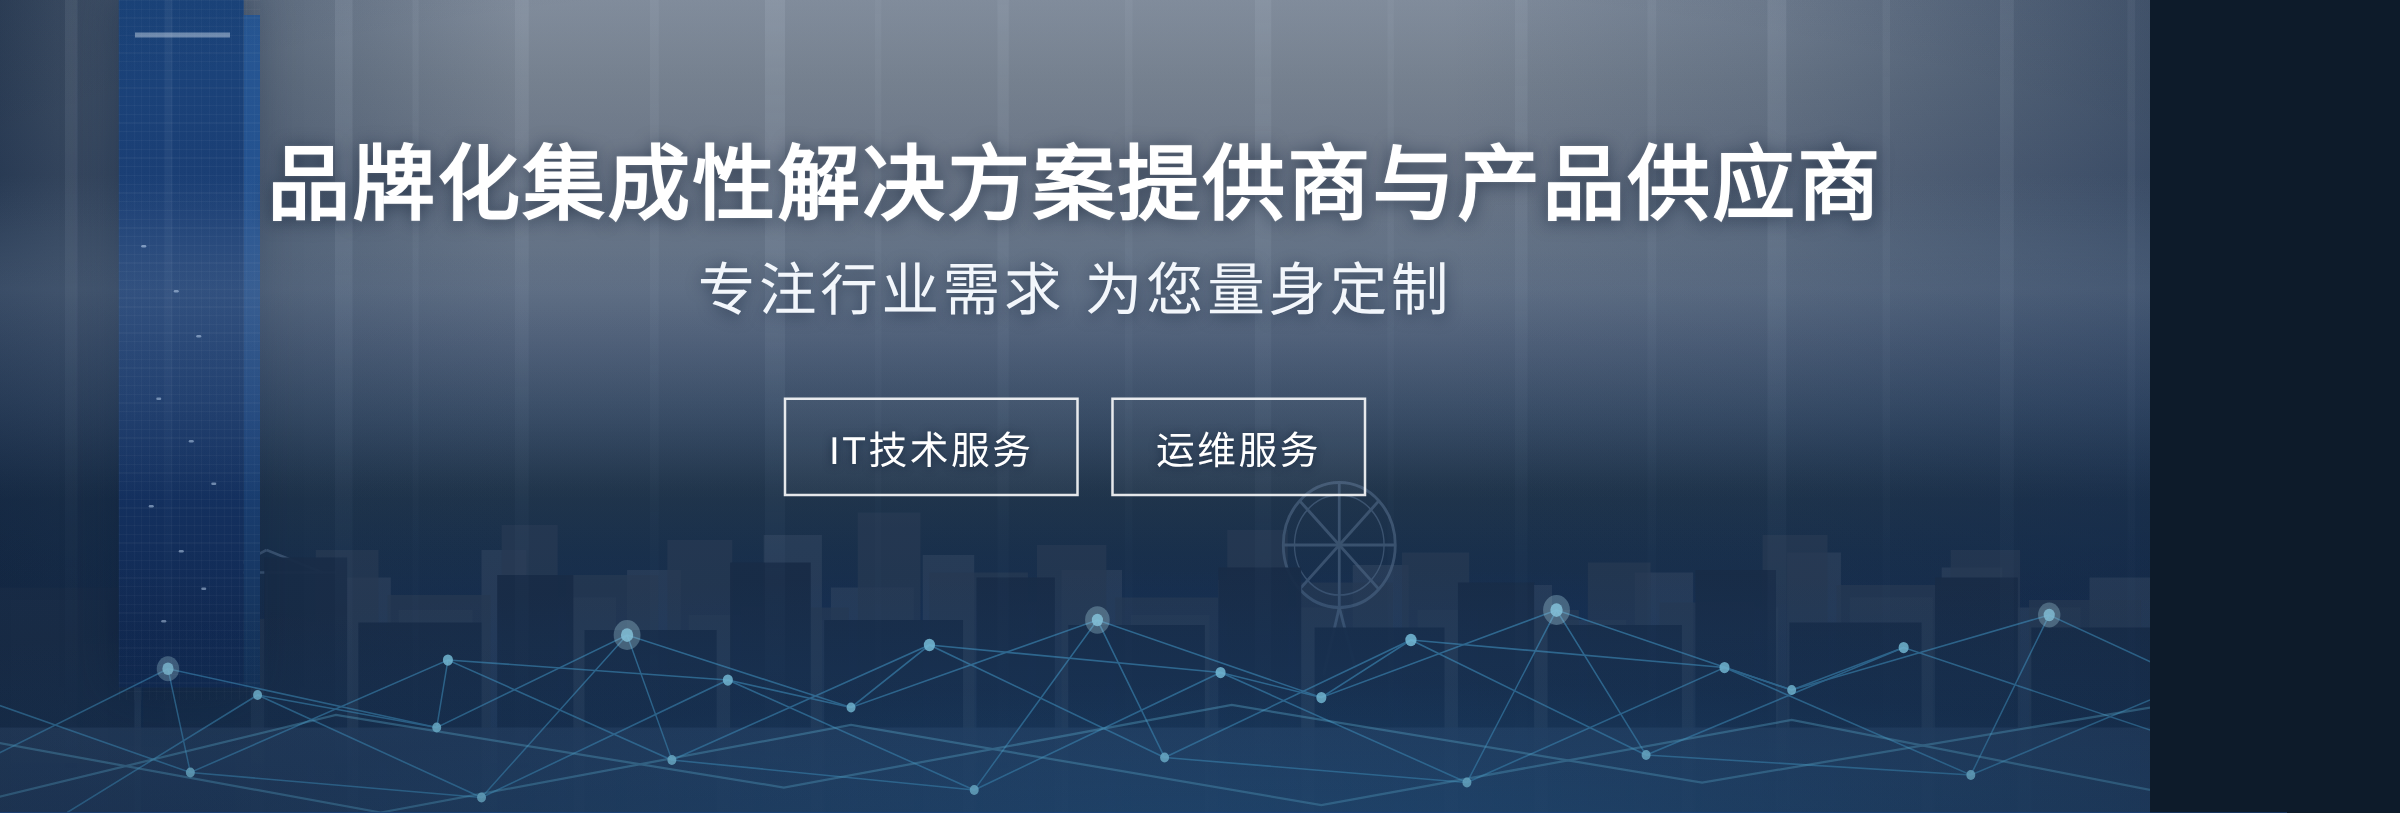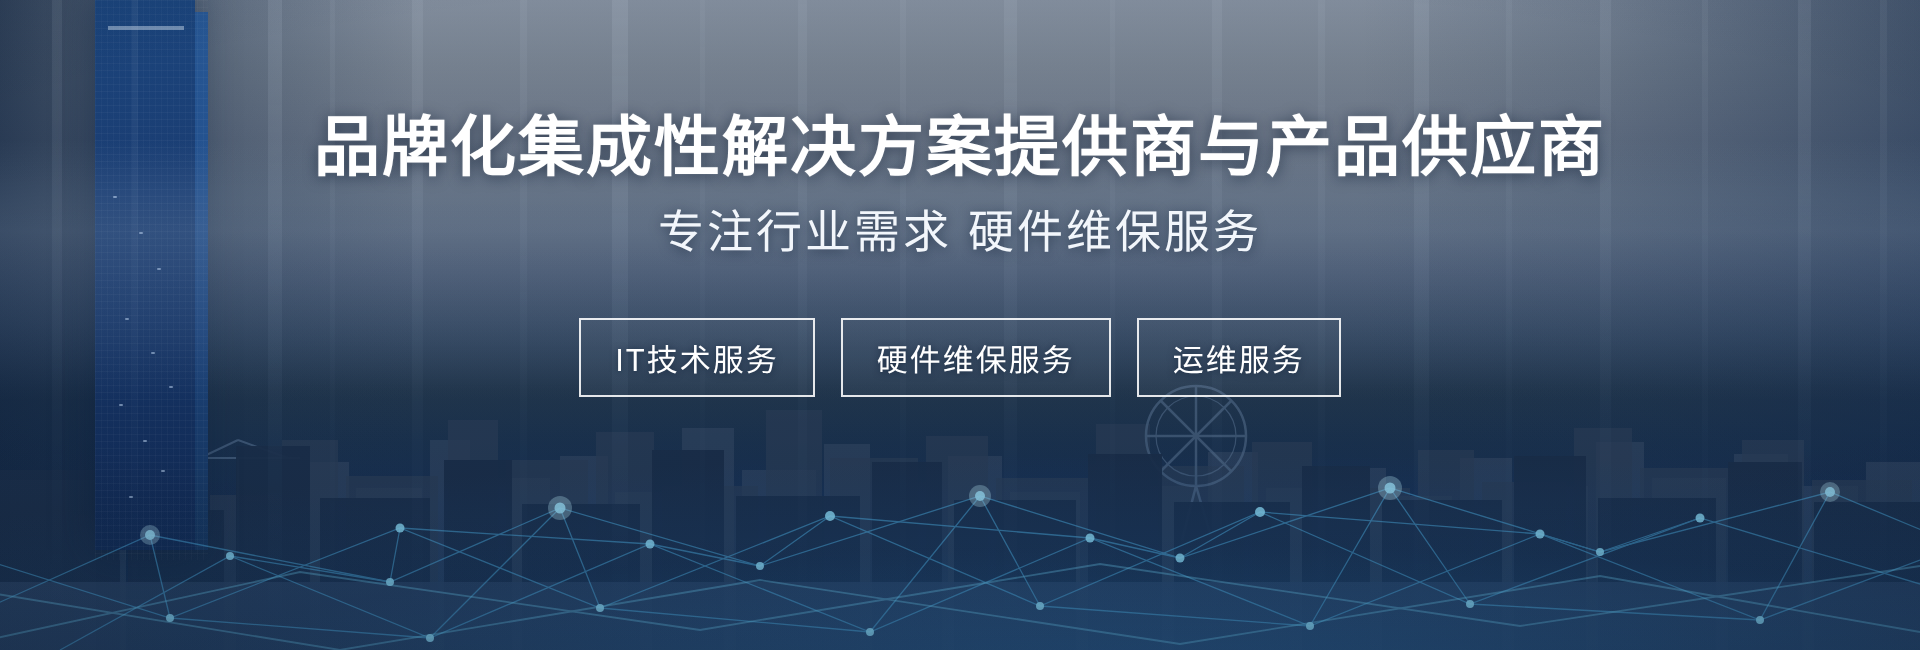--- a/index.html
+++ b/index.html
@@ -1,21 +1,21 @@
 <!DOCTYPE html>
 <html lang="zh-CN"><head>
 <meta charset="utf-8">
 <title>Hero Banner</title>
 <style>
   html,body{margin:0;padding:0;background:#0d1b2a;}
   *{box-sizing:border-box;}
 
   .stage{
     position:relative;
-    width:1920px;height:650px;
+    width:1720px;height:650px;
     overflow:hidden;
     font-family:"Liberation Sans","DejaVu Sans",sans-serif;
     background:#3b82f6;
   }
 
   
   .bg-sky{
     position:absolute;inset:0;
     background:
       linear-gradient(180deg,
@@ -362,22 +362,21 @@
       <circle cx="1830" cy="172" r="10"></circle>
     </g>
   </svg>
 
   <div class="vignette"></div>
 
   <div class="content">
 
     <h1 class="headline">品牌化集成性解决方案提供商与产品供应商</h1>
 
-    <p class="subhead">专注行业需求 硬件维保服务</p>
+    <p class="subhead">专注行业需求 为您量身定制</p>
 
     <div class="pill-row">
       <div class="pill">IT技术服务</div>
-      <div class="pill">硬件维保服务</div>
       <div class="pill">运维服务</div>
     </div>
 
   </div>
 </div>
 
 </body></html>

